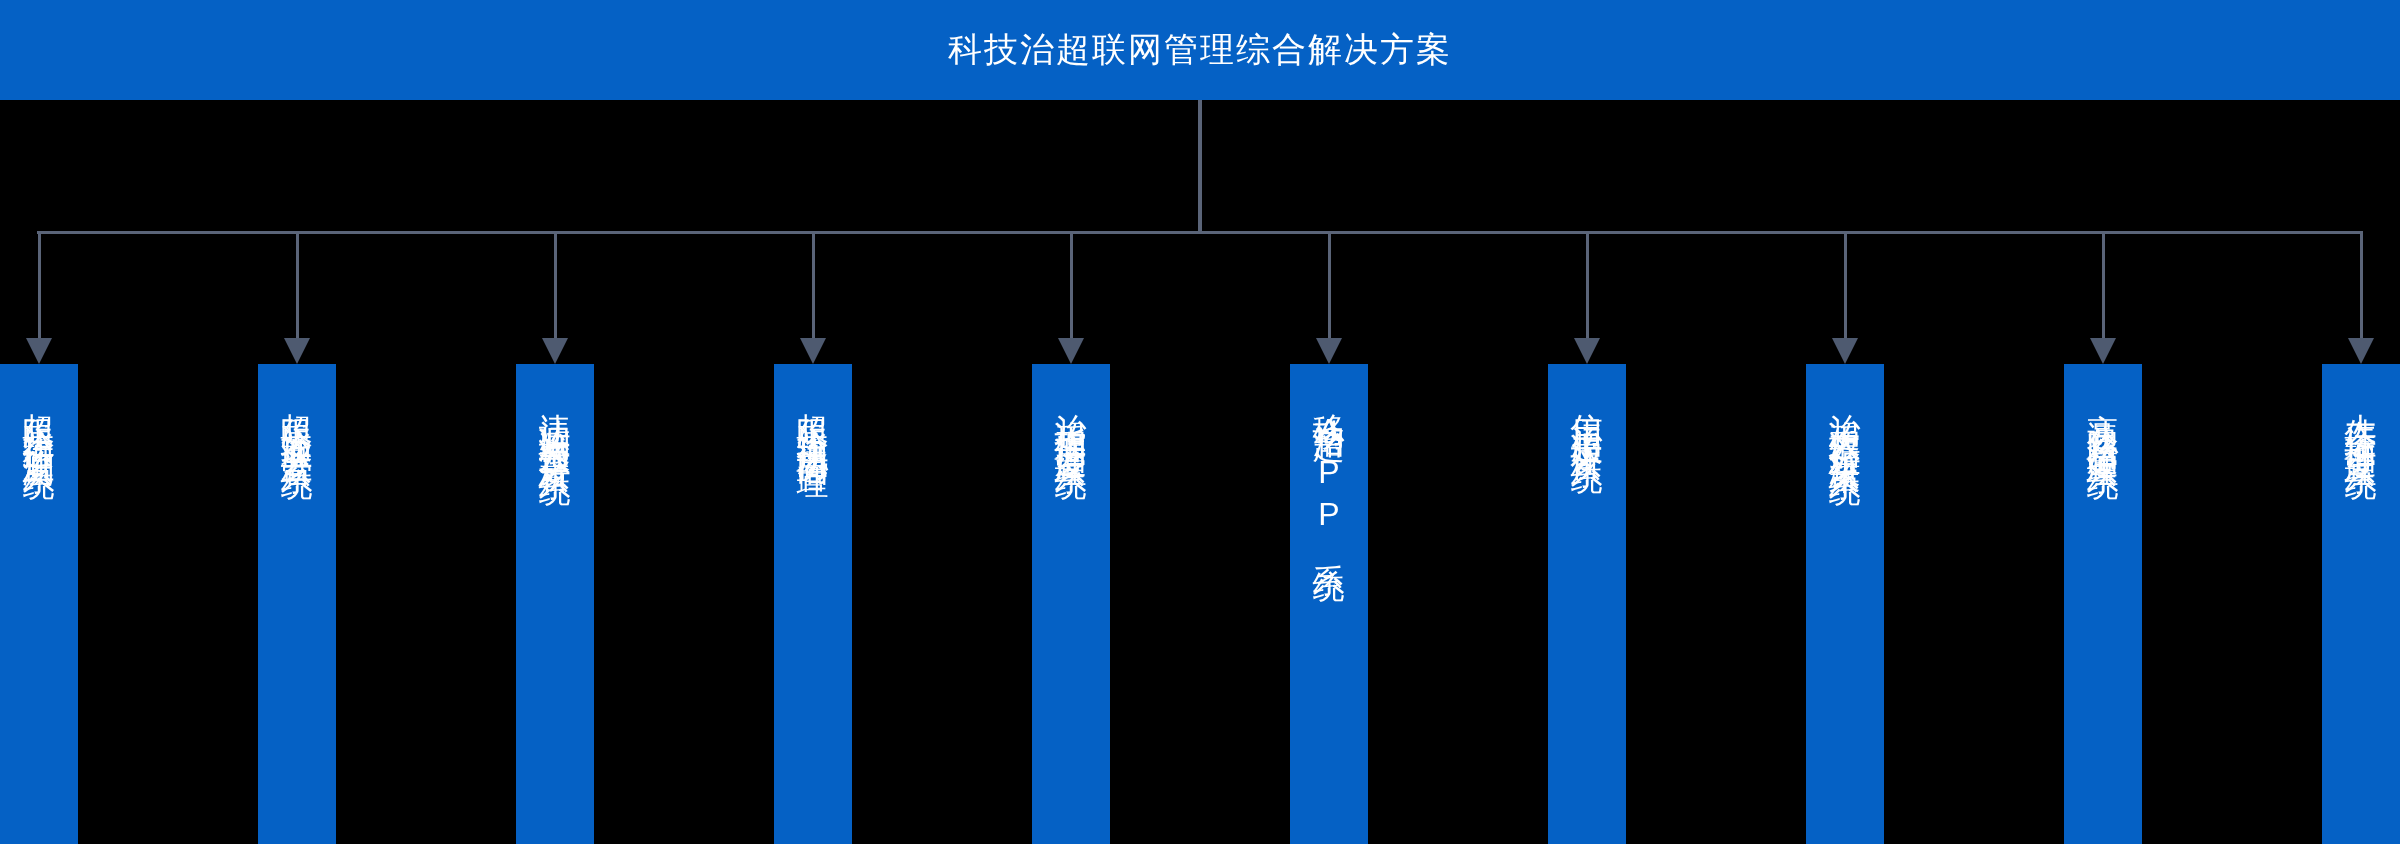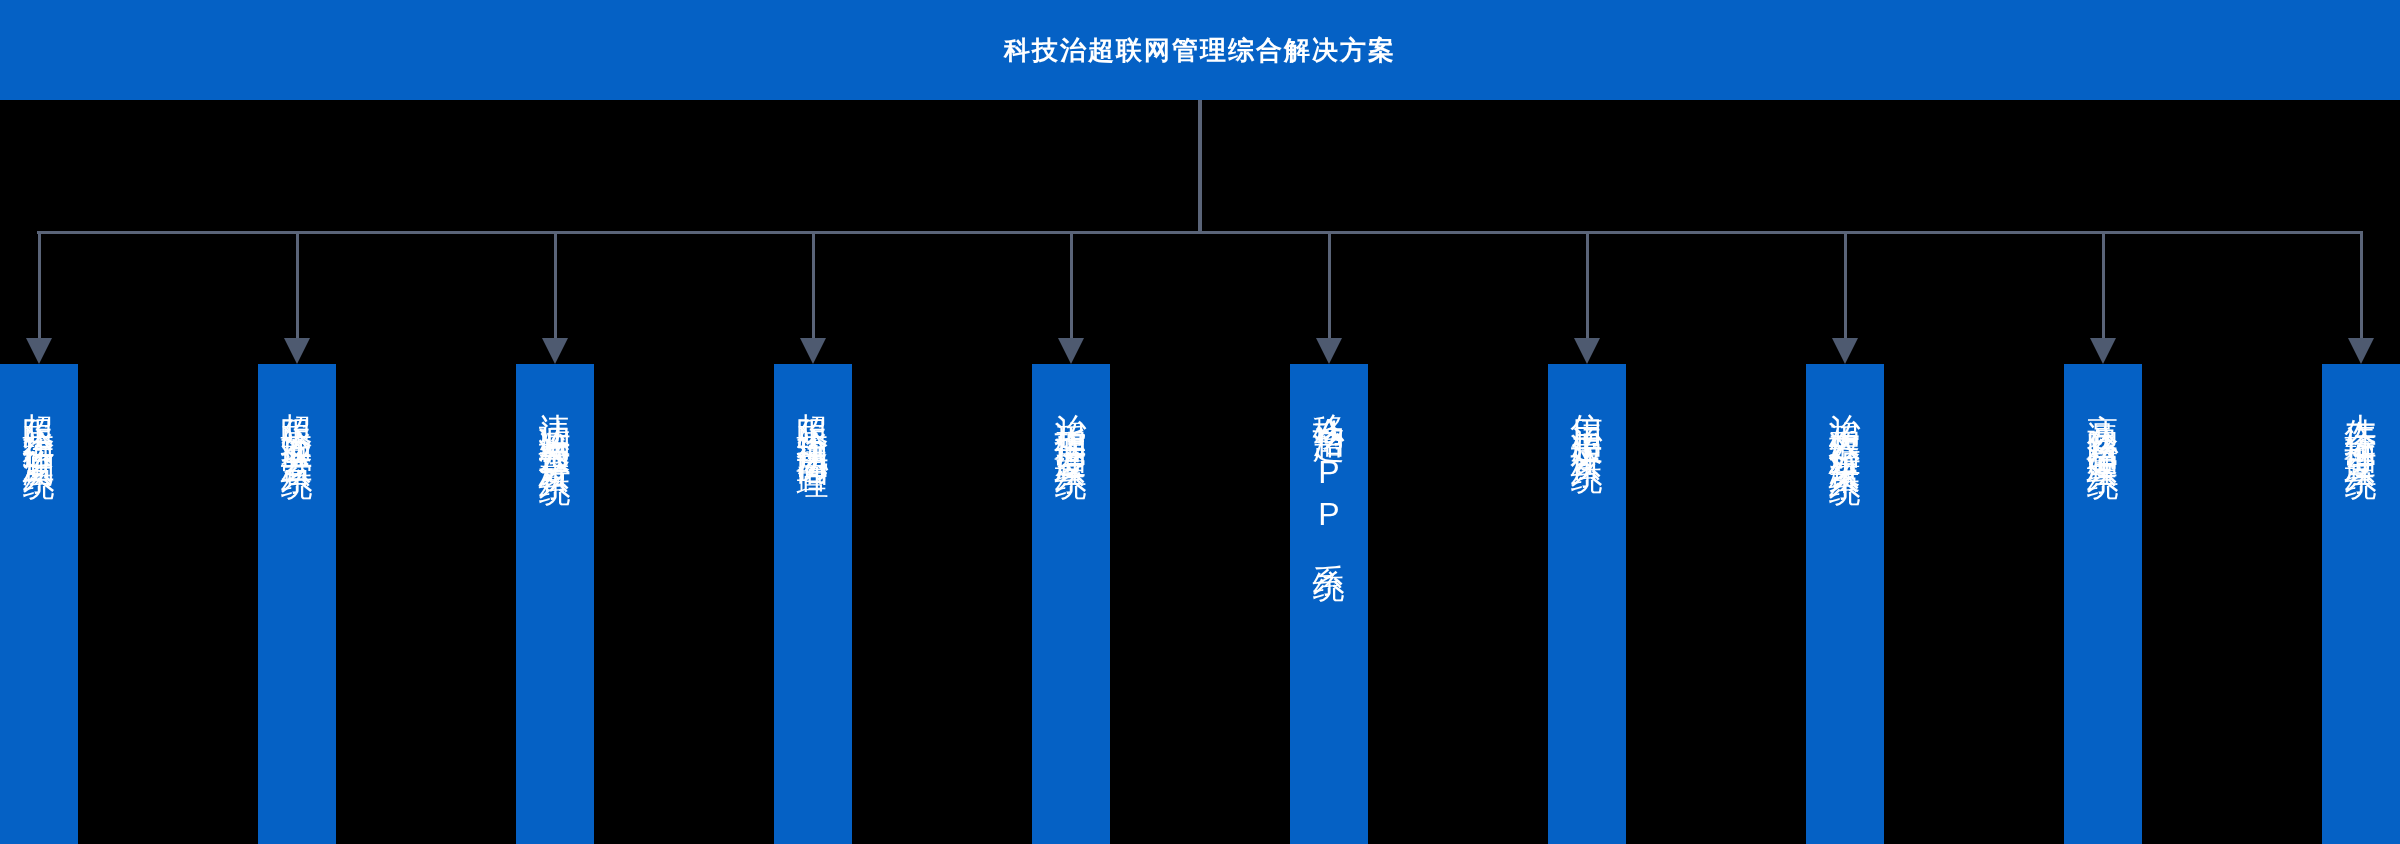--- a/index.html
+++ b/index.html
@@ -28,22 +28,22 @@
     position: absolute;
     top: 0; left: 0; right: 0;
     height: 100px;
     background: var(--accent);
     display: flex;
     align-items: center;
     justify-content: center;
   }
   .header-title {
     color: var(--text);
-    font-size: 26px;
-    font-weight: bold;
+    font-size: 34px;
+    font-weight: normal;
     letter-spacing: 2px;
     white-space: nowrap;
   }
   
   .trunk {
     position: absolute;
     left: calc(50% - 2px);
     top: 100px;
     width: 4px;
     height: 134px;

